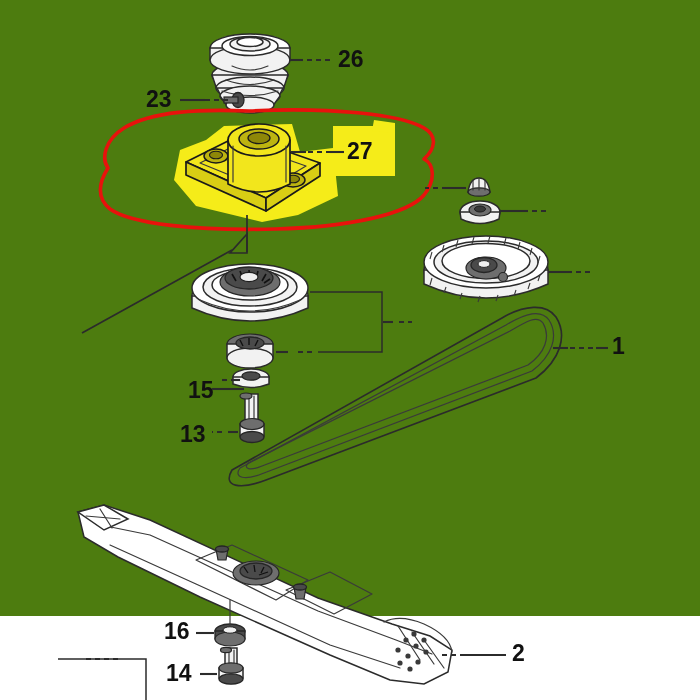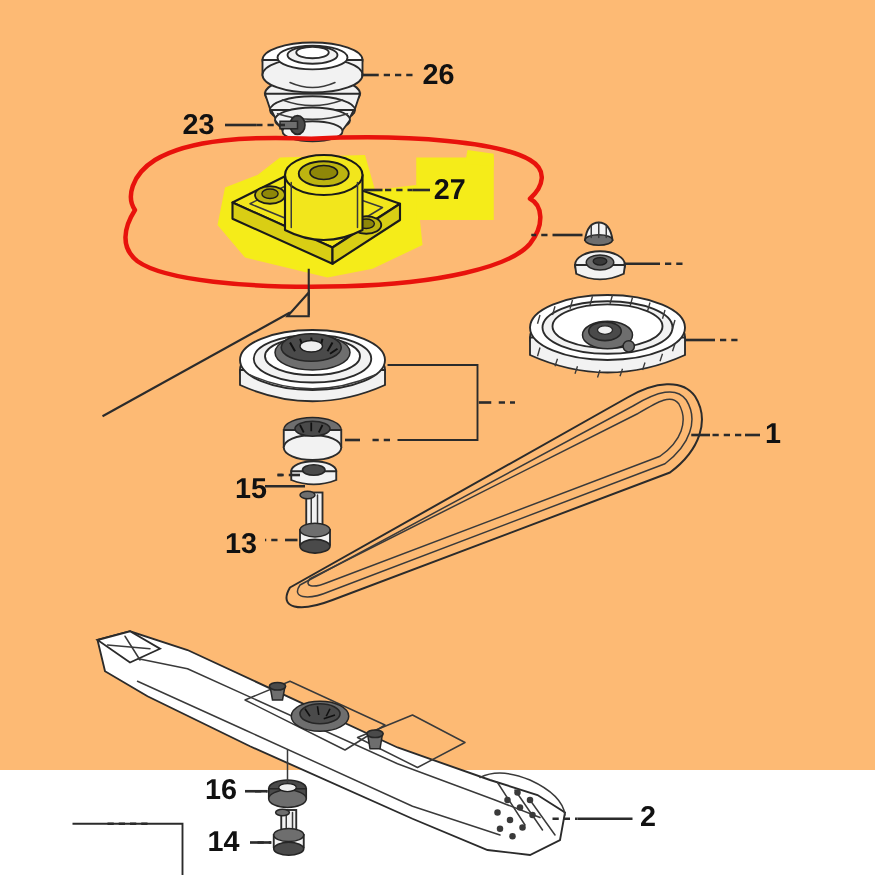--- a/index.html
+++ b/index.html
@@ -12,21 +12,21 @@
     width: 700px;
     height: 700px;
     overflow: hidden;
     font-family: "Liberation Sans", sans-serif;
     position: relative;
   }
   #diagram-root {
     position: relative;
     width: 700px;
     height: 616px;
-    background: #fdba74;
+    background: #4d7c0f;
   }
   svg#parts-svg {
     display: block;
     width: 700px;
     height: 700px;
   }
   .callout-text {
     font-family: "Liberation Sans", sans-serif;
     font-weight: bold;
     font-size: 23px;

